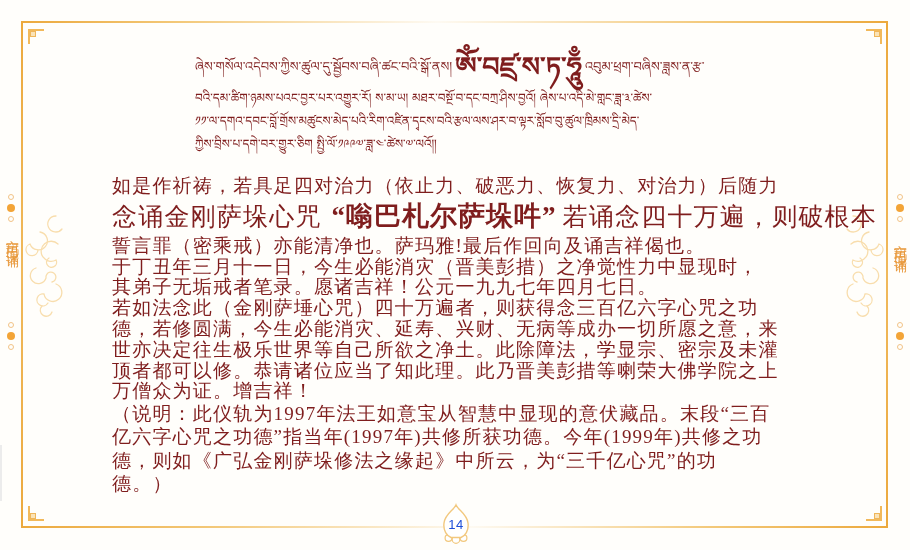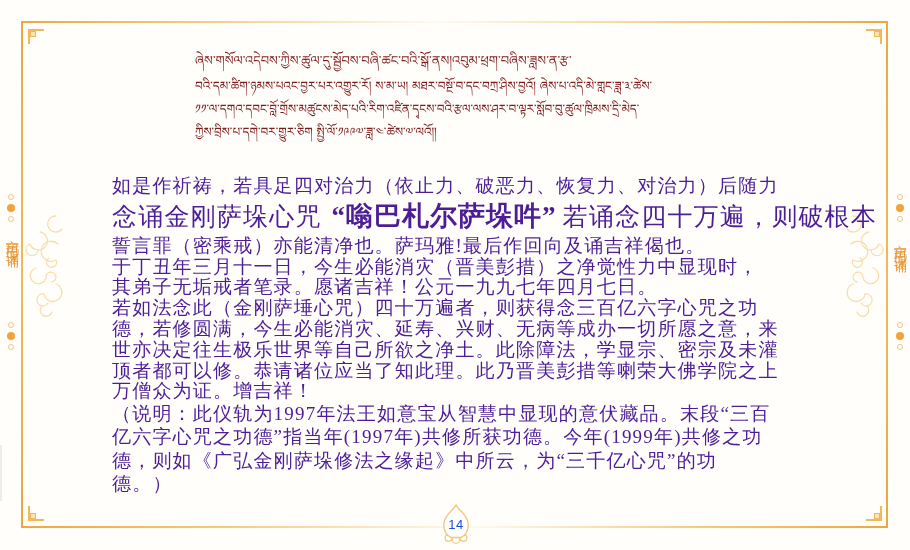--- a/index.html
+++ b/index.html
@@ -46,21 +46,21 @@
   .tibetan{
     position:absolute;left:195px;top:50px;width:545px;color:#7f1d1d;
     font-family:"DejaVu Sans",sans-serif;
   }
   .tib-line1{display:flex;align-items:center;margin-bottom:3px;}
   .tib-sm{font-size:13px;line-height:22px;}
   .tib-lg{font-size:27px;line-height:34px;font-weight:bold;margin:0 3px;white-space:nowrap;}
   .tib-line{font-size:12px;line-height:23px;white-space:nowrap;}
   
   .cn-body{
-    position:absolute;left:112px;top:176px;width:700px;color:#4c1d95;
+    position:absolute;left:112px;top:176px;width:700px;color:#7f1d1d;
     font-family:"Liberation Serif","DejaVu Serif",serif;
   }
   .cn-line{font-size:19px;line-height:20.8px;letter-spacing:1.2px;white-space:nowrap;}
   .mantra-line{display:flex;align-items:center;height:39px;white-space:nowrap;}
   .mantra-pre,.mantra-suf{font-size:25px;letter-spacing:1.2px;}
   .mantra-big{font-size:27px;font-weight:bold;letter-spacing:1px;margin:0 6px 0 10px;}
   .note-line{line-height:23.2px;}
   
   .badge{position:absolute;left:436px;top:503px;width:40px;height:44px;}
   .badge-num{
@@ -118,20 +118,21 @@
   <path d="M18,22 a9,9 0 1,1 -10,12 a6,6 0 1,0 8,6"></path>
   <path d="M36,34 a10,10 0 1,0 -2,16 a5,5 0 1,1 -7,-2"></path>
   <path d="M14,58 a8,8 0 1,0 10,10 a5,5 0 1,1 6,4"></path>
   <path d="M34,74 a9,9 0 1,1 -12,10 a6,6 0 1,0 4,9"></path>
   <path d="M20,96 a6,6 0 1,0 10,6"></path>
 </svg>
 
 <div class="tibetan">
   <div class="tib-line1">
     <span class="tib-sm">ཞེས་གསོལ་འདེབས་ཀྱིས་ཚུལ་དུ་སྦྱོབས་བཞི་ཚང་བའི་སྒོ་ནས།</span>
+    <span class="tib-lg">ཨོཾ་བཛྲ་ས་ཏ་ཧཱུྃ</span>
     <span class="tib-sm">འབུམ་ཕྲག་བཞིས་ཟླས་ན་རྩ་</span>
   </div>
   <div class="tib-line">བའི་དམ་ཚིག་ཉམས་པའང་བྱར་པར་འགྱུར་རོ། ས་མ་ཡ། མཐར་བསྔོ་བ་དང་བཀྲ་ཤིས་བྱའོ། ཞེས་པ་འདི་མེ་གླང་ཟླ་༣་ཚེས་</div>
   <div class="tib-line">༡༡་ལ་དགའ་དབང་བློ་གྲོས་མཚུངས་མེད་པའི་རིག་འཛིན་དྭངས་བའི་རྩལ་ལས་ཤར་བ་ལྟར་སློབ་བུ་ཚུལ་ཁྲིམས་དྲི་མེད་</div>
   <div class="tib-line">ཀྱིས་བྲིས་པ་དགེ་བར་གྱུར་ཅིག སྤྱི་ལོ་༡༩༩༧་ཟླ་༤་ཚེས་༧་ལའོ།།</div>
 </div>
 
 <div class="cn-body">
   <div class="cn-line">如是作祈祷，若具足四对治力（依止力、破恶力、恢复力、对治力）后随力</div>
   <div class="mantra-line">

